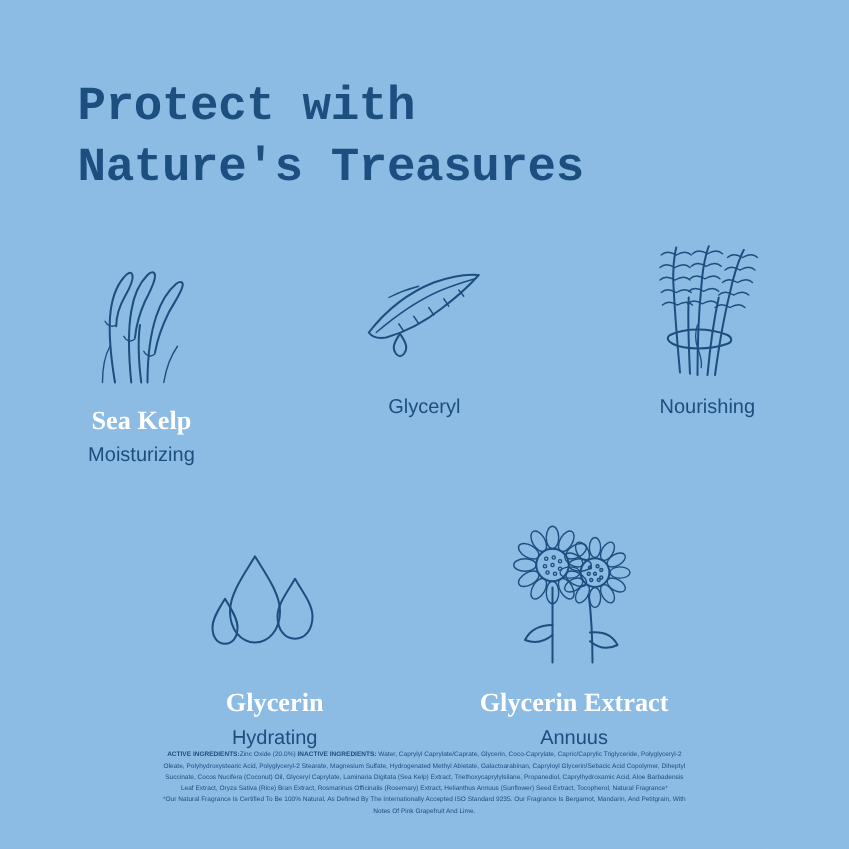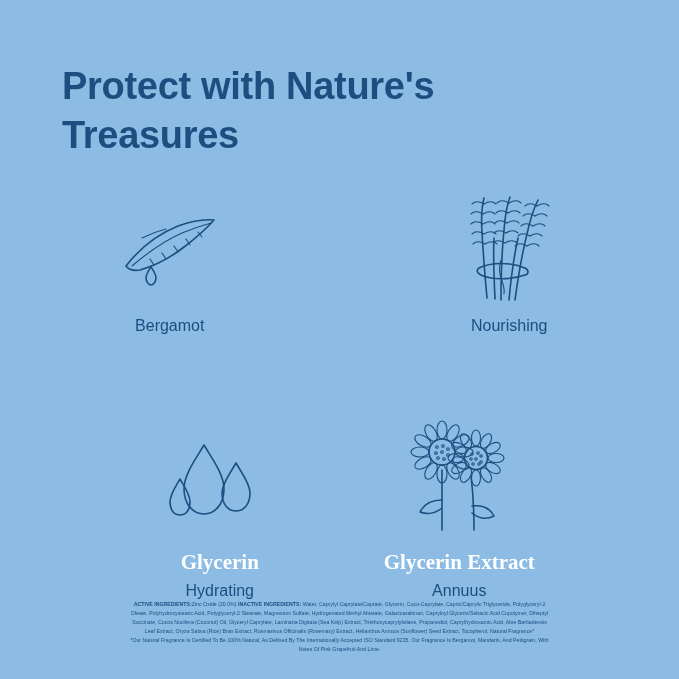--- a/index.html
+++ b/index.html
@@ -18,21 +18,21 @@
     position: relative;
     width: 679px;
     height: 679px;
     box-sizing: border-box;
   }
   .headline {
     position: absolute;
     left: 62px;
     top: 62px;
     width: 470px;
-    font-family: Liberation Sans, sans-serif;
+    font-family: Liberation Mono, monospace;
     font-weight: bold;
     font-size: 38px;
     line-height: 1.28;
     color: #1C4E80;
     letter-spacing: -0.3px;
   }
   .grid-row {
     position: absolute;
     display: flex;
     width: 100%;
@@ -101,36 +101,53 @@
 </style>
 </head>
 <body>
 
 <div class="page">
 
   <div class="headline">Protect with Nature's Treasures</div>
 
   <div class="grid-row row-top">
 
+    <div class="cell">
+      <div class="art">
+        <svg width="110" height="110" viewBox="0 0 110 110">
+          <path class="stroke" d="M34 106 C31 88 29 70 30 54 C31 40 35 29 41 22 C44 18 47 17 48 20 C49 24 46 30 42 37 C38 44 35 52 35 61"></path>
+          <path class="stroke" d="M47 106 C45 86 44 66 47 49 C49 36 54 26 60 20 C63 17 66 17 66 21 C66 26 62 33 58 41 C54 50 51 60 50 70"></path>
+          <path class="stroke" d="M60 106 C60 87 62 68 67 53 C71 41 77 32 83 27 C86 25 89 25 88 29 C87 34 82 41 77 50 C72 60 68 71 66 82"></path>
+          <path class="stroke" d="M55 106 C53 90 52 74 54 60"></path>
+          <path class="stroke-thin" d="M35 60 C32 62 28 61 26 57"></path>
+          <path class="stroke-thin" d="M50 71 C47 74 43 73 41 69"></path>
+          <path class="stroke-thin" d="M66 83 C63 86 59 85 57 81"></path>
+          <path class="stroke-thin" d="M24 106 C24 94 26 84 30 77"></path>
+          <path class="stroke-thin" d="M73 106 C75 94 79 84 84 77"></path>
+        </svg>
+      </div>
+      <div class="ing-name">Sea Kelp</div>
+      <div class="ing-benefit">Moisturizing</div>
+    </div>
 
     <div class="cell">
       <div class="art">
         <svg width="120" height="110" viewBox="0 0 120 110">
           <path class="stroke" d="M16 66 C30 48 48 34 68 26 C82 21 95 19 104 20 C96 29 86 38 74 47 C60 58 44 66 30 70 C24 71 19 70 16 66 Z"></path>
           <path class="stroke-thin" d="M22 66 C36 54 54 41 72 33 C84 28 94 25 101 23"></path>
           <path class="stroke-thin" d="M40 59 L44 65"></path>
           <path class="stroke-thin" d="M52 53 L56 59"></path>
           <path class="stroke-thin" d="M64 46 L68 52"></path>
           <path class="stroke-thin" d="M76 39 L80 45"></path>
           <path class="stroke-thin" d="M88 32 L92 37"></path>
           <path class="stroke-thin" d="M32 38 C40 34 48 31 56 29"></path>
           <path class="stroke" d="M36 78 C36 74 39 70 41 67 C43 70 46 74 46 78 C46 82 43 85 41 85 C39 85 36 82 36 78 Z"></path>
         </svg>
       </div>
-      <div class="ing-benefit">Bergamot</div>
+      <div class="ing-benefit">Glyceryl</div>
     </div>
 
     <div class="cell">
       <div class="art">
         <svg width="120" height="120" viewBox="0 0 120 120">
           <g class="stroke">
             <path d="M38 108 C36 86 34 62 33 42 C32 28 33 16 35 8"></path>
             <path d="M52 110 C52 86 53 60 55 40 C56 26 58 15 61 7"></path>
             <path d="M66 110 C69 88 73 64 78 44 C81 30 85 18 89 10"></path>
             <path d="M46 109 C45 88 44 66 45 48"></path>

